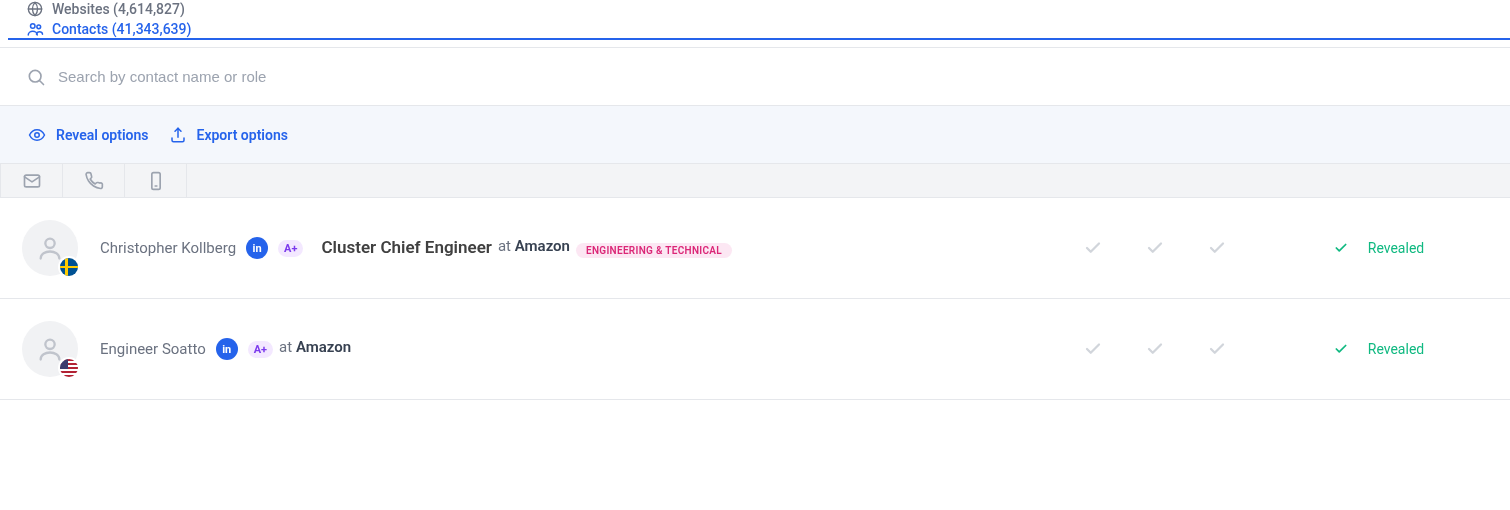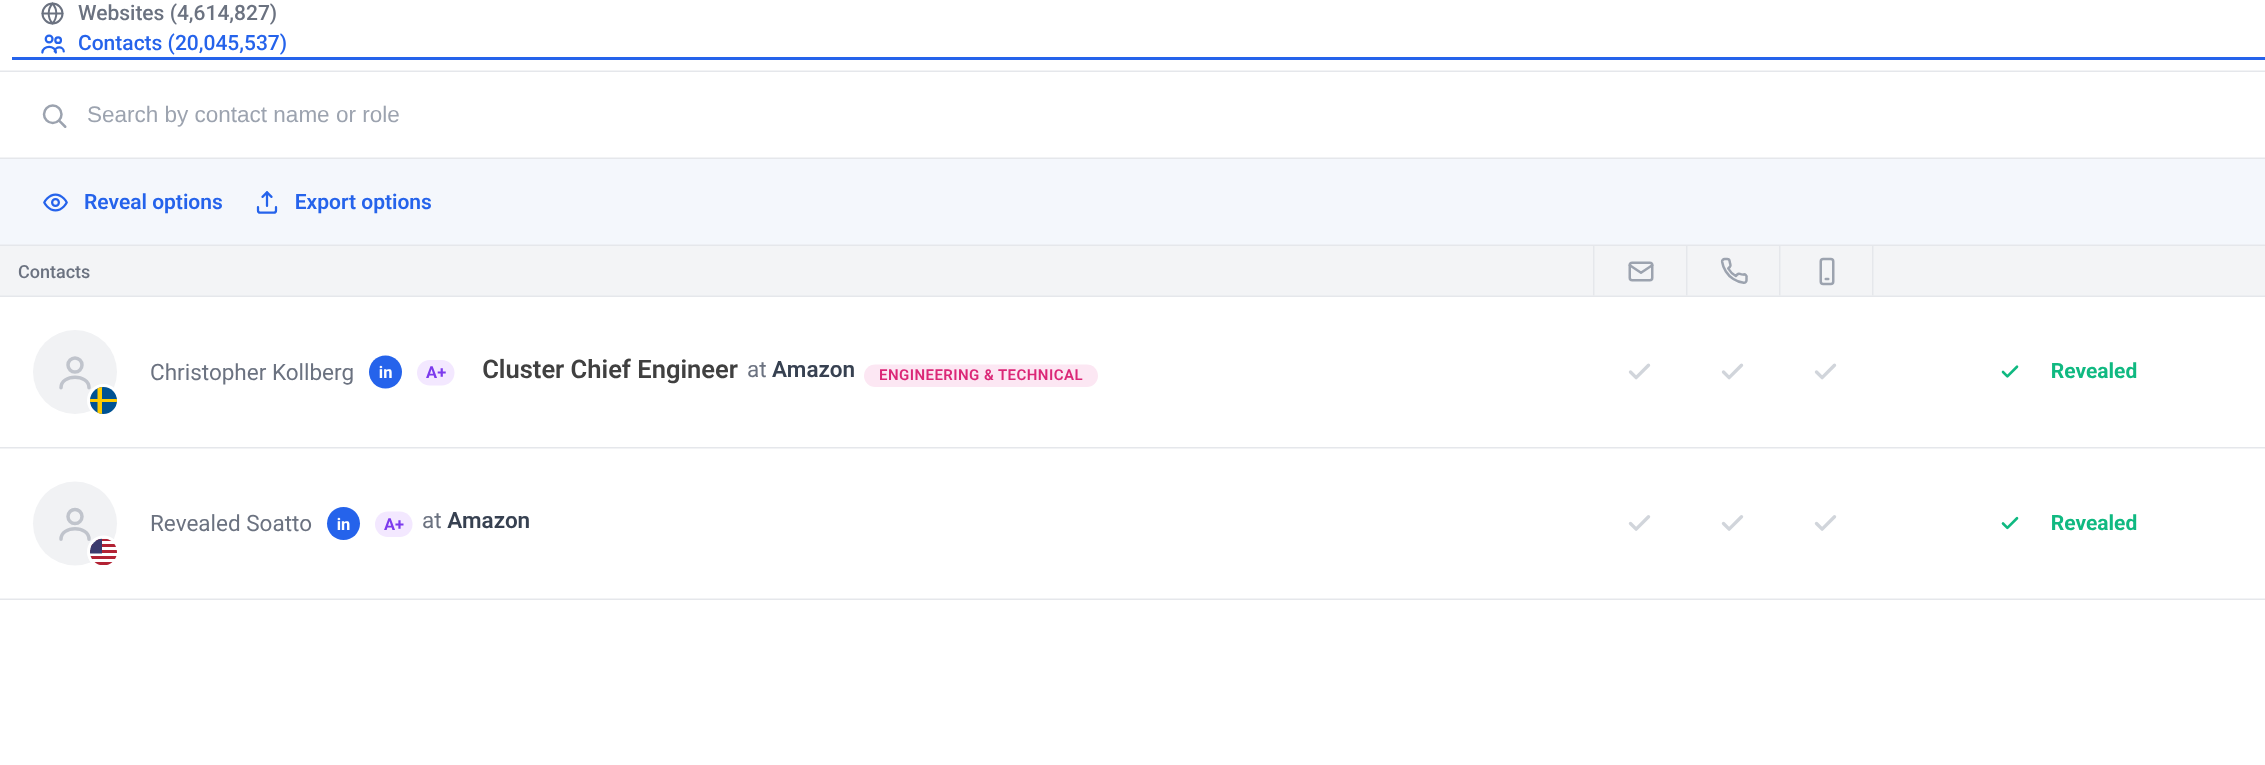--- a/index.html
+++ b/index.html
@@ -166,21 +166,21 @@
     display: flex;
   }
   .row-icons .col-icon { border: none; }
   .check-muted { color: #d1d5db; }
 
   .status-cell {
     width: 262px;
     display: flex; align-items: center; justify-content: center; gap: 20px;
     color: #10b981;
     font-size: 14px;
-    font-weight: 700;
+    font-weight: 400;
   }
 
   
   .flag-sweden { background: #005293; position: relative; width:100%; height:100%; }
   .flag-sweden::before, .flag-sweden::after {
     content:""; position:absolute; background:#fecb00;
   }
   .flag-sweden::before { left:0; right:0; top:42%; height:16%; }
   .flag-sweden::after  { top:0; bottom:0; left:30%; width:16%; }
 
@@ -210,21 +210,21 @@
   </div>
   <div class="tab active">
     <span class="tab-icon">
       <svg width="18" height="18" viewBox="0 0 24 24" fill="none" stroke="#2563eb" stroke-width="2" stroke-linecap="round" stroke-linejoin="round">
         <circle cx="9" cy="8" r="3"></circle>
           <circle cx="17" cy="9" r="2.5"></circle>
         <path d="M3 20c0-3 3-5 6-5s6 2 6 5"></path>
         <path d="M14 19c0-2 2-3.5 4-3.5s4 1.5 4 3.5"></path>
       </svg>
     </span>
-    <span>Contacts (20,045,537)</span>
+    <span>Contacts (41,343,639)</span>
   </div>
 </div>
 
 <div class="search-bar">
   <span>
     <svg width="20" height="20" viewBox="0 0 24 24" fill="none" stroke="#9ca3af" stroke-width="2" stroke-linecap="round" stroke-linejoin="round">
       <circle cx="11" cy="11" r="7"></circle>
         <line x1="21" y1="21" x2="16.5" y2="16.5"></line>
     </svg>
   </span>
@@ -247,21 +247,20 @@
         <path d="M4 16v3a2 2 0 0 0 2 2h12a2 2 0 0 0 2-2v-3"></path>
         <polyline points="8 7 12 3 16 7"></polyline>
           <line x1="12" y1="3" x2="12" y2="15"></line>
       </svg>
     </span>
     <span>Export options</span>
   </div>
 </div>
 
 <div class="tbl-header">
-  <div class="col-contacts-label">Contacts</div>
   <div class="col-icon">
     <span>
       <svg width="20" height="20" viewBox="0 0 24 24" fill="none" stroke="#9ca3af" stroke-width="2" stroke-linecap="round" stroke-linejoin="round">
         <rect x="3" y="5" width="18" height="14" rx="2"></rect>
           <polyline points="3 7 12 13 21 7"></polyline>
       </svg>
     </span>
   </div>
   <div class="col-icon">
     <span>
@@ -357,21 +356,21 @@
           </svg>
         </span>
       </div>
       <div class="flag-badge">
         <div class="flag-inner flag-usa"></div>
       </div>
     </div>
 
     <div class="contact-main">
       <div class="name-line">
-        <span class="contact-name">Revealed Soatto</span>
+        <span class="contact-name">Engineer Soatto</span>
         <span class="linkedin-badge">in</span>
         <span class="grade-badge">A+</span>
       </div>
       <div class="at-line">
         <span>at </span><span class="company">Amazon</span>
       </div>
 
     </div>
 
     <div class="row-icons">

